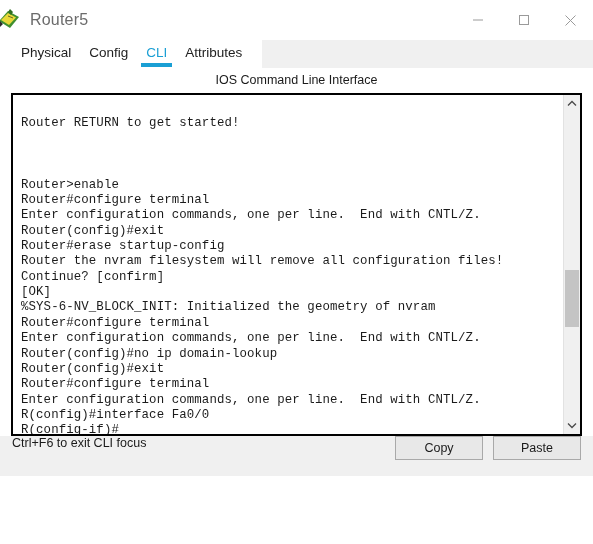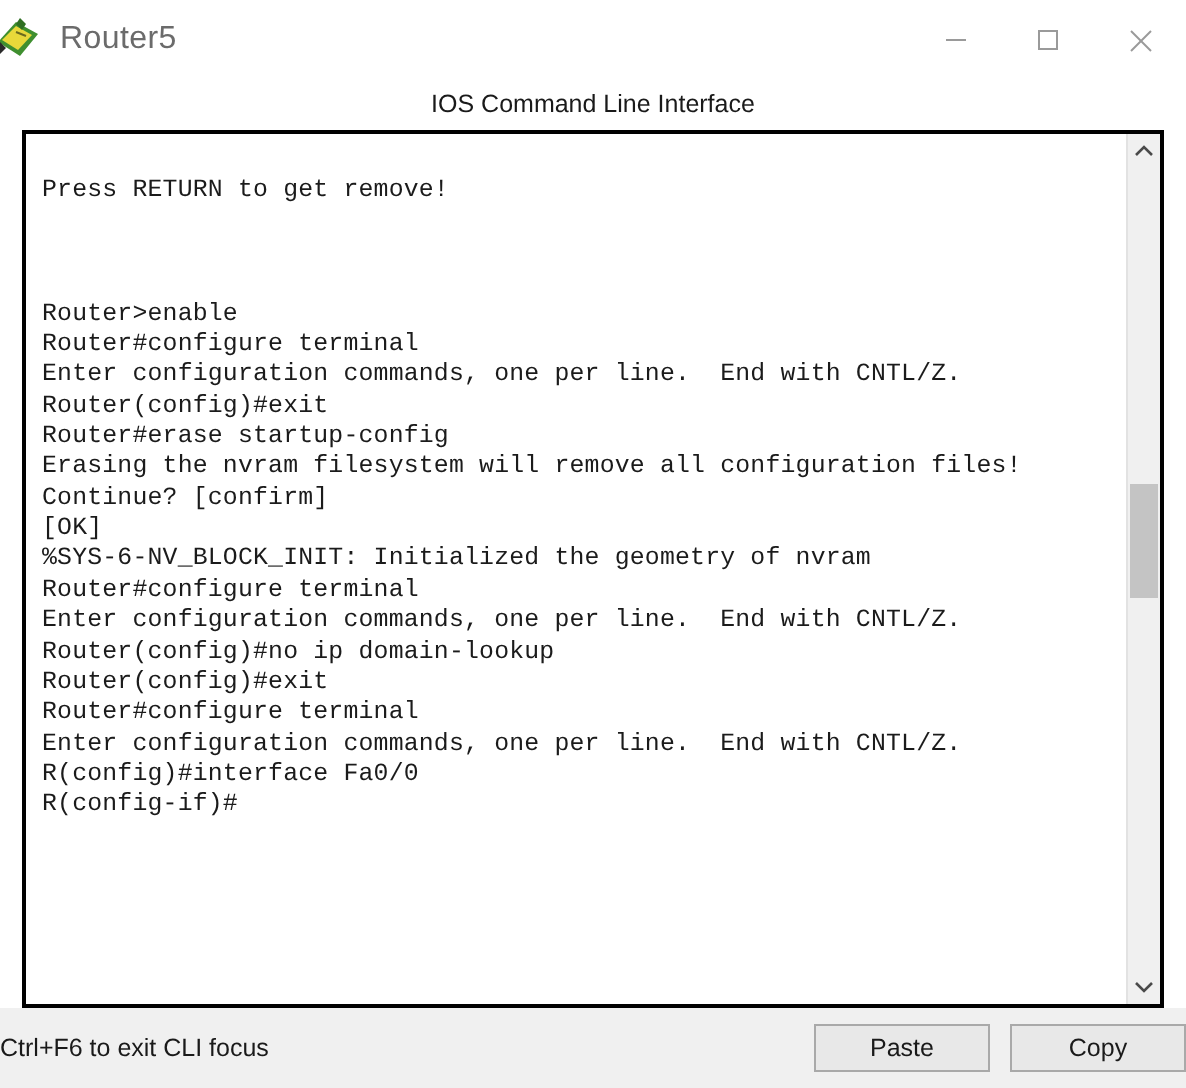--- a/index.html
+++ b/index.html
@@ -10,21 +10,21 @@
   body {
     width: 593px;
     height: 544px;
     overflow: hidden;
     font-family: "Liberation Sans", sans-serif;
     -webkit-font-smoothing: antialiased;
   }
   .window {
     position: relative;
     width: 593px;
-    height: 544px;
+    height: 476px;
     background: #ffffff;
     box-sizing: border-box;
     display: flex;
     flex-direction: column;
   }
 
   
   .titlebar {
     height: 40px;
     flex: 0 0 40px;
@@ -192,22 +192,21 @@
     height: 57px;
     background: #c4c4c4;
   }
 
   
   .footer {
     flex: 0 0 40px;
     height: 40px;
     background: #f0f0f0;
     display: flex;
-    align-items: center;
-    padding: 0 0;
+    padding: 0 12px;
     position: relative;
   }
   .footer-hint {
     font-size: 12.5px;
     color: #1a1a1a;
     white-space: nowrap;
   }
   .footer-buttons {
     margin-left: auto;
     display: flex;
@@ -257,37 +256,46 @@
       </div>
       <div class="win-btn">
         <svg width="13" height="13" viewBox="0 0 13 13">
             <line x1="1.5" y1="1.5" x2="11.5" y2="11.5" stroke="#9a9a9a" stroke-width="1"></line>
             <line x1="11.5" y1="1.5" x2="1.5" y2="11.5" stroke="#9a9a9a" stroke-width="1"></line>
           </svg>
       </div>
     </div>
   </div>
 
+  <div class="tabstrip">
+    <div class="tabs-bg"></div>
+    <div class="tabs">
+      <div class="tab">Physical</div>
+      <div class="tab">Config</div>
+      <div class="tab active">CLI</div>
+      <div class="tab">Attributes</div>
+    </div>
+  </div>
 
   <div class="panel">
     <div class="panel-title">IOS Command Line Interface</div>
 
     <div class="term-wrap">
       <div class="term" id="terminal">
           <div class="term-line blank">&nbsp;</div>
-          <div class="term-line">Press RETURN to get remove!</div>
+          <div class="term-line">Router RETURN to get started!</div>
           <div class="term-line blank">&nbsp;</div>
           <div class="term-line blank">&nbsp;</div>
           <div class="term-line blank">&nbsp;</div>
           <div class="term-line">Router&gt;enable</div>
           <div class="term-line">Router#configure terminal</div>
           <div class="term-line">Enter configuration commands, one per line.  End with CNTL/Z.</div>
           <div class="term-line">Router(config)#exit</div>
           <div class="term-line">Router#erase startup-config</div>
-          <div class="term-line">Erasing the nvram filesystem will remove all configuration files!</div>
+          <div class="term-line">Router the nvram filesystem will remove all configuration files!</div>
           <div class="term-line">Continue? [confirm]</div>
           <div class="term-line">[OK]</div>
           <div class="term-line">%SYS-6-NV_BLOCK_INIT: Initialized the geometry of nvram</div>
           <div class="term-line">Router#configure terminal</div>
           <div class="term-line">Enter configuration commands, one per line.  End with CNTL/Z.</div>
           <div class="term-line">Router(config)#no ip domain-lookup</div>
           <div class="term-line">Router(config)#exit</div>
           <div class="term-line">Router#configure terminal</div>
           <div class="term-line">Enter configuration commands, one per line.  End with CNTL/Z.</div>
           <div class="term-line">R(config)#interface Fa0/0</div>
@@ -308,18 +316,18 @@
               <polyline points="1,1.5 5,5.5 9,1.5" fill="none" stroke="#4a4a4a" stroke-width="1.3"></polyline>
             </svg>
         </div>
       </div>
     </div>
   </div>
 
   <div class="footer">
     <div class="footer-hint">Ctrl+F6 to exit CLI focus</div>
     <div class="footer-buttons">
+      <div class="fbtn">Copy</div>
       <div class="fbtn">Paste</div>
-      <div class="fbtn">Copy</div>
     </div>
   </div>
 
 </div>
 
 </body></html>

